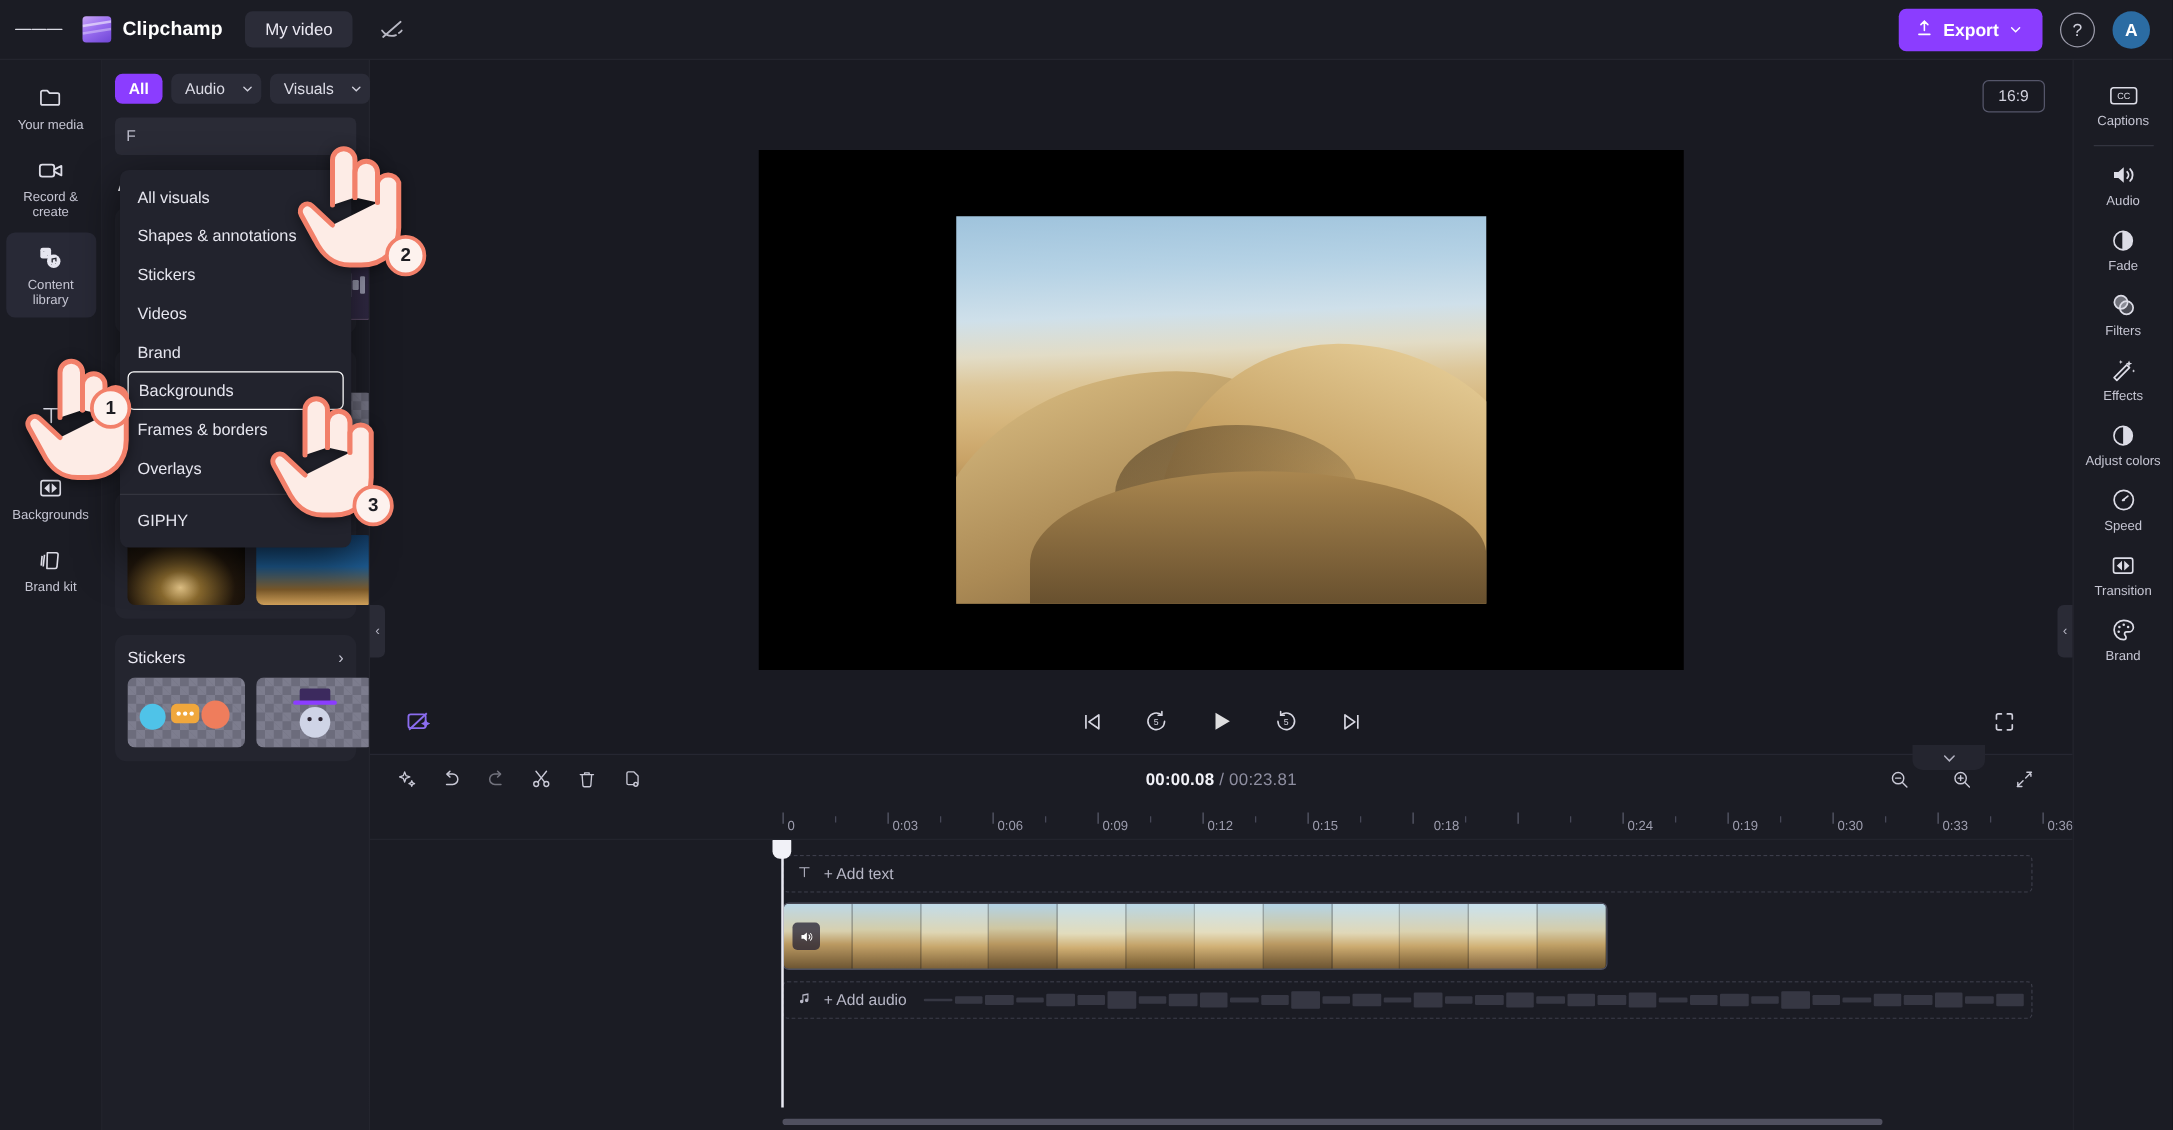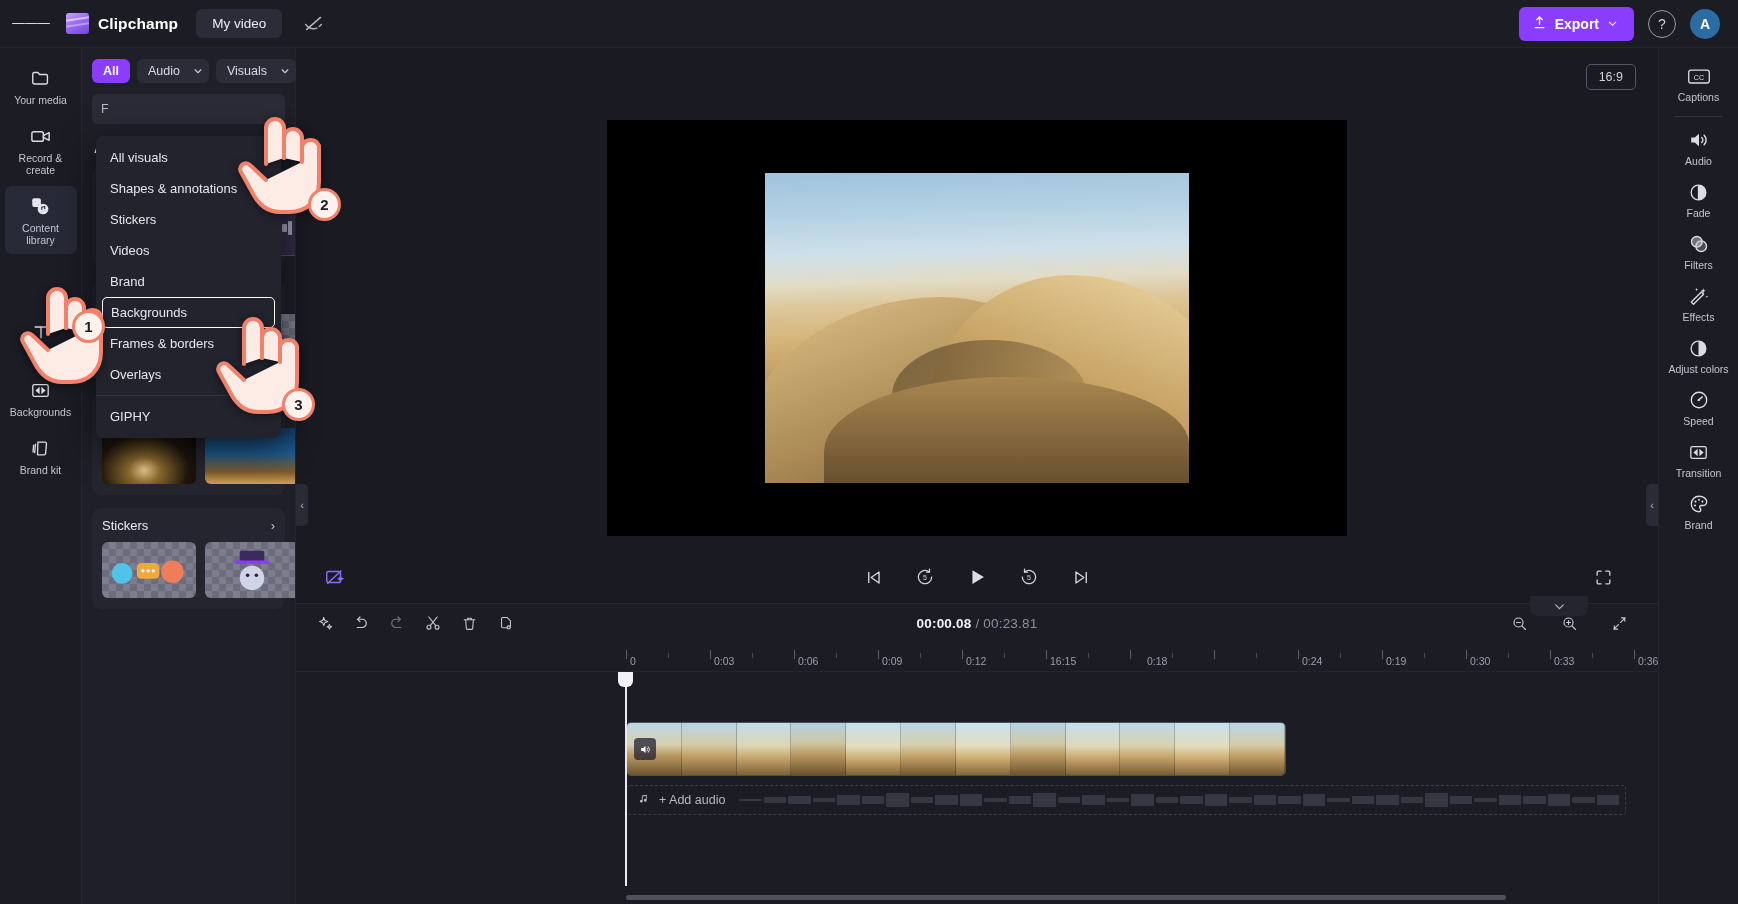--- a/index.html
+++ b/index.html
@@ -644,21 +644,21 @@
             <div class="rtick" style="left: 498px;"></div>
             <div class="rlabel" style="left: 498px;">0:06</div>
             <div class="rtick minor" style="left: 540px;"></div>
             <div class="rtick" style="left: 582px;"></div>
             <div class="rlabel" style="left: 582px;">0:09</div>
             <div class="rtick minor" style="left: 624px;"></div>
             <div class="rtick" style="left: 666px;"></div>
             <div class="rlabel" style="left: 666px;">0:12</div>
             <div class="rtick minor" style="left: 708px;"></div>
             <div class="rtick" style="left: 750px;"></div>
-            <div class="rlabel" style="left: 750px;">16:15</div>
+            <div class="rlabel" style="left: 750px;">0:15</div>
             <div class="rtick minor" style="left: 792px;"></div>
             <div class="rtick" style="left: 834px;"></div>
             <div class="rlabel" style="left: 834px; margin-left: 13px;">0:18</div>
             <div class="rtick minor" style="left: 876px;"></div>
             <div class="rtick" style="left: 918px;"></div>
             <div class="rlabel" style="left: 918px; margin-top: 24px;">0:21</div>
             <div class="rtick minor" style="left: 960px;"></div>
             <div class="rtick" style="left: 1002px;"></div>
             <div class="rlabel" style="left: 1002px;">0:24</div>
             <div class="rtick minor" style="left: 1044px;"></div>
@@ -669,20 +669,28 @@
             <div class="rlabel" style="left: 1170px;">0:30</div>
             <div class="rtick minor" style="left: 1212px;"></div>
             <div class="rtick" style="left: 1254px;"></div>
             <div class="rlabel" style="left: 1254px;">0:33</div>
             <div class="rtick minor" style="left: 1296px;"></div>
             <div class="rtick" style="left: 1338px;"></div>
             <div class="rlabel" style="left: 1338px;">0:36</div>
           </div>
 
         <div class="tracks">
+          <div class="track-text">
+            <span>
+              <svg width="13" height="13" viewBox="0 0 24 24" fill="none" stroke="#b7b7c6" stroke-width="1.6" stroke-linecap="round">
+                  <path d="M5 6h14M12 6v13"></path>
+                </svg>
+            </span>
+            <span>+ Add text</span>
+          </div>
 
           <div class="clip" id="clipFrames">
             <div class="clip-speaker">
               <svg width="13" height="13" viewBox="0 0 24 24" fill="#fff">
                 <path d="M4 9.4h3.6L12 5.4v13.2L7.6 14.6H4z"></path>
                 <path d="M15 9.2a4 4 0 0 1 0 5.6" stroke="#fff" stroke-width="1.5" fill="none" stroke-linecap="round"></path>
                 <path d="M17.4 7a7.2 7.2 0 0 1 0 10" stroke="#fff" stroke-width="1.5" fill="none" stroke-linecap="round"></path>
               </svg>
             </div>
           <div class="clip-frame" style="background: linear-gradient(rgb(188, 216, 232) 0%, rgb(216, 208, 174) 42%, rgb(187, 154, 98) 62%, rgb(109, 85, 50) 100%);"></div>

